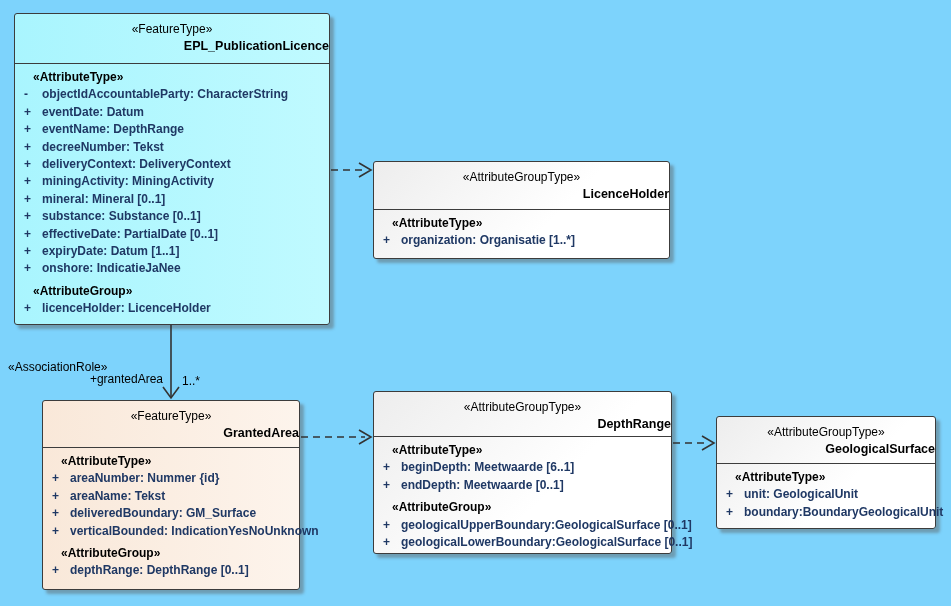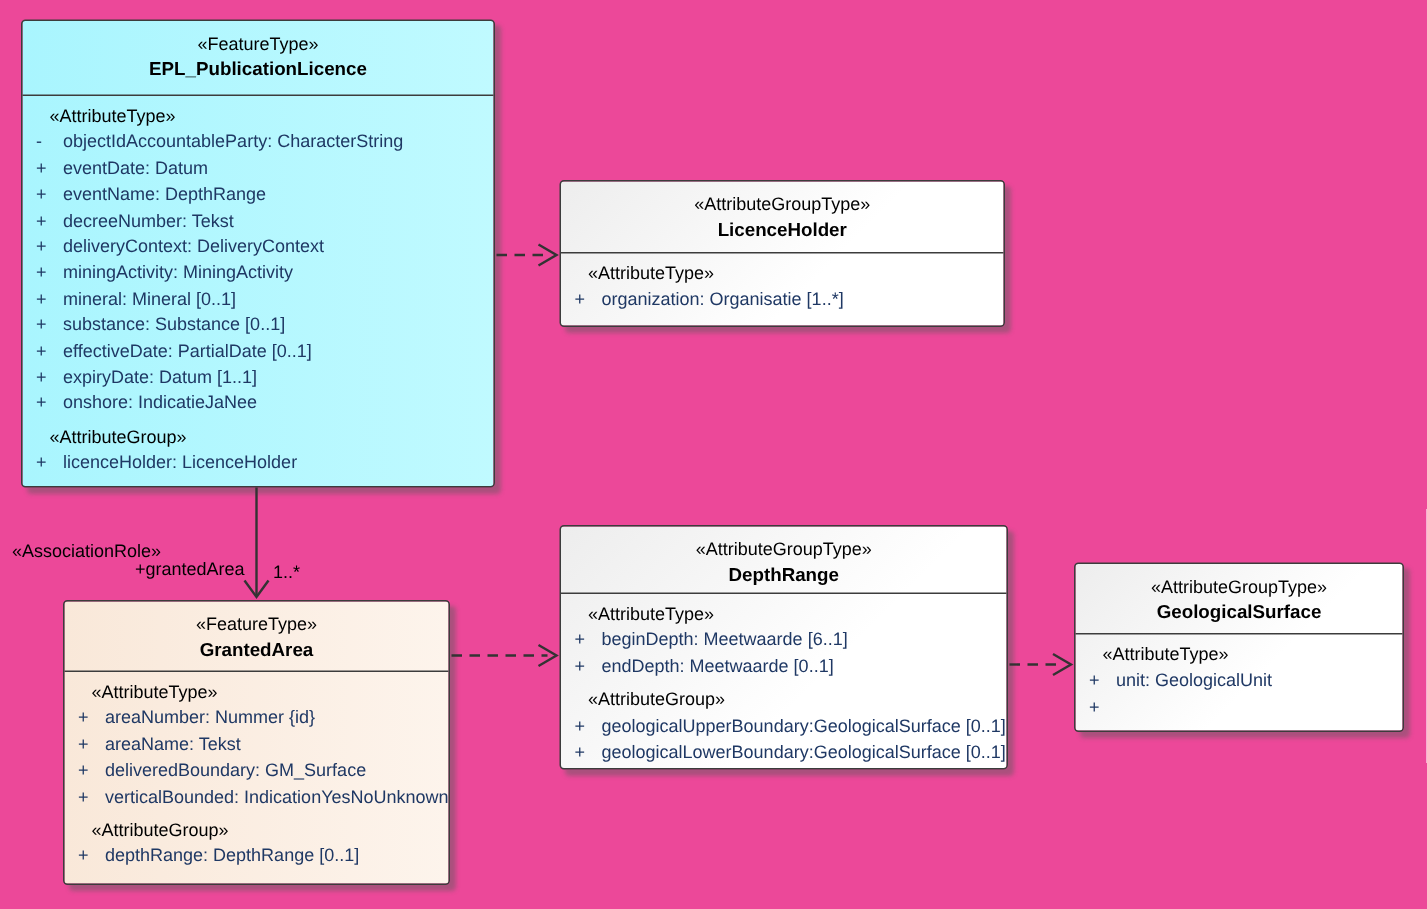--- a/index.html
+++ b/index.html
@@ -1,42 +1,42 @@
 <!DOCTYPE html>
 <html style="--cyan-fill: #aff6fe; --peach-fill: #fbecdf; --plain-fill: #f4f4f4; --attr-text: #1f3864; --border: #3c3c3c;"><head>
 <meta charset="utf-8">
 <style>
   html,body{margin:0;padding:0;background:#ffffff;}
   body{font-family:"Liberation Sans","DejaVu Sans",sans-serif;}
-  #canvas{position:relative;width:951px;height:606px;background:#ec4899;overflow:hidden;}
+  #canvas{position:relative;width:951px;height:606px;background:#7dd3fc;overflow:hidden;}
 
   .uml-box{
     position:absolute;
     border:1.6px solid #3c3c3c;
     border-radius:3px;
     box-shadow:4px 4px 3px rgba(90,90,90,0.45);
     box-sizing:border-box;
     font-size:12px;
     color:#000;
   }
   .uml-box.cyan{background:linear-gradient(to right,#a9f5fe,#c0faff);}
-  .uml-box.plain{background:linear-gradient(135deg,#ededed,#ffffff 60%);}
+  .uml-box.plain{background:linear-gradient(135deg,#ededed,#ffffff 60%);margin-top:41px;}
   .uml-box.peach{background:linear-gradient(to right,#f9e8d9,#fdf4ec);}
 
   .hdr{
     border-bottom:1.6px solid #3c3c3c;
     text-align:center;
     box-sizing:border-box;
     padding-top:7px;
   }
   .stype{line-height:16px;font-size:12px;color:#000;}
-  .cname{line-height:19px;font-size:12.5px;font-weight:bold;color:#000;}
+  .cname{line-height:19px;font-size:12.5px;font-weight:bold;color:#000;text-align:right;}
 
   .bdy{padding-top:5px;box-sizing:border-box;}
-  .row{position:relative;height:17.4px;line-height:17.4px;white-space:nowrap;}
+  .row{position:relative;height:17.4px;line-height:17.4px;white-space:nowrap;font-weight:bold;}
   .row.st{padding-left:18px;color:#000;}
   .row.st.gap{margin-top:5px;}
   .row.at{padding-left:27px;color:var(--attr-text,#1f3864);}
   .row.at .pfx{position:absolute;left:9px;top:0;color:var(--attr-text,#1f3864);}
 
   svg.connectors{position:absolute;left:0;top:0;pointer-events:none;}
 
   .conn-label{
     position:absolute;
     font-size:12px;
@@ -116,21 +116,21 @@
   </div>
 
   <div class="uml-box plain" style="left:716px;top:375px;width:220px;height:113px">
     <div class="hdr" style="height:47px">
       <div class="stype">«AttributeGroupType»</div>
       <div class="cname">GeologicalSurface</div>
     </div>
     <div class="bdy">
       <div class="row st">«AttributeType»</div>
       <div class="row at"><span class="pfx">+</span><span class="txt">unit: GeologicalUnit</span></div>
-      <div class="row at"><span class="pfx">+</span></div>
+      <div class="row at"><span class="pfx">+</span><span class="txt">boundary:BoundaryGeologicalUnit</span></div>
     </div>
   </div>
 
   <svg class="connectors" width="951" height="606" viewBox="0 0 951 606">
 
     <g>
       <line x1="171" y1="325" x2="171" y2="397" stroke="#333333" stroke-width="1.6"></line>
       <path d="M163,387 L171,398 L179,387" fill="none" stroke="#333333" stroke-width="1.6"></path>
     </g>
 

